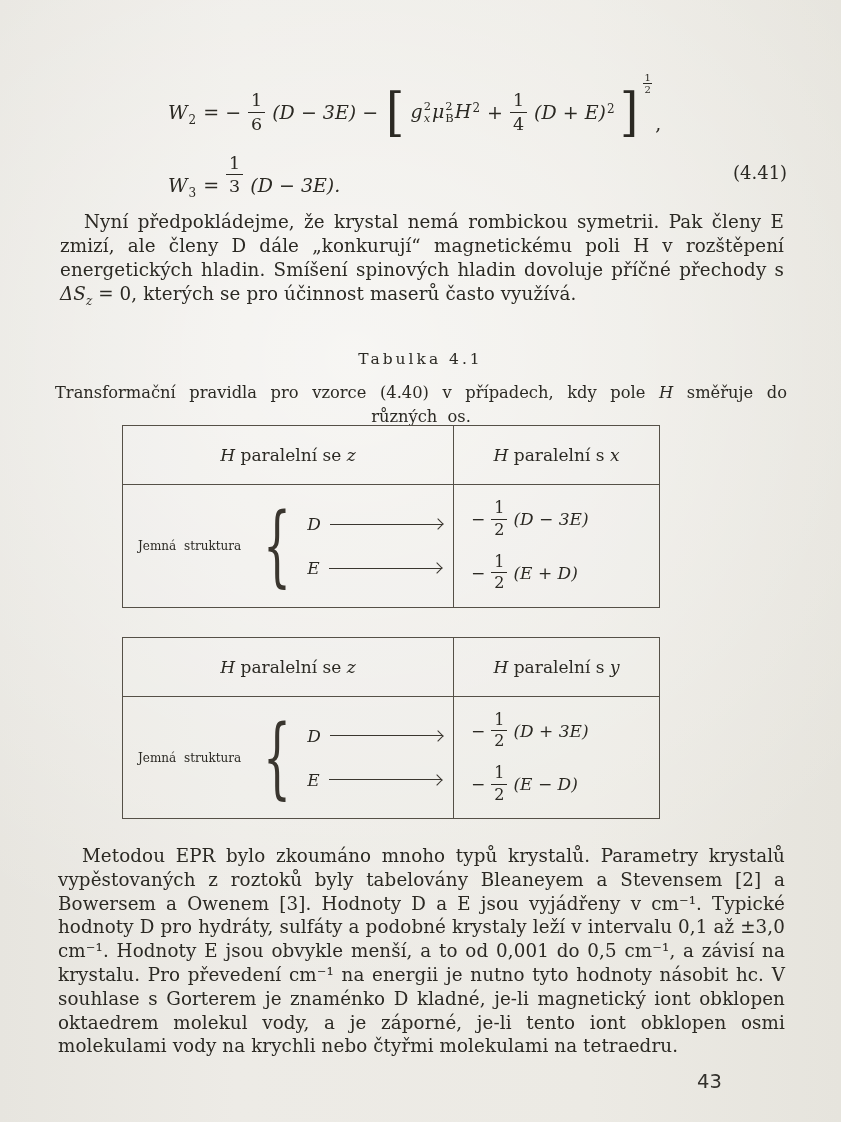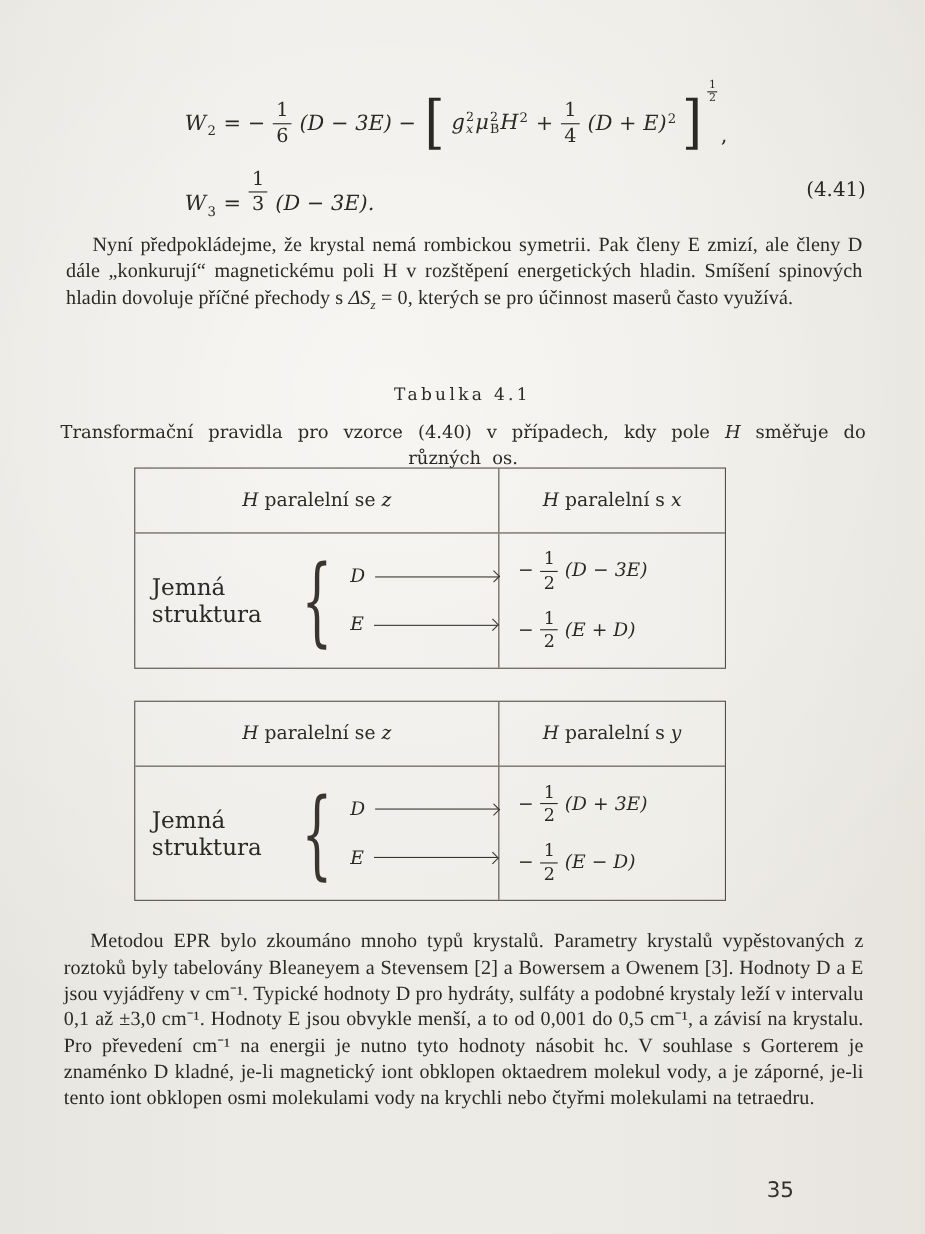--- a/index.html
+++ b/index.html
@@ -24,35 +24,35 @@
   .frac .fden{display:block;padding-top:1px;}
   .bigb{font-size:52px;line-height:0;font-weight:400;transform:scaleY(1.02) scaleX(0.9);display:inline-block;}
   .ss{display:inline-block;vertical-align:middle;font-size:11.5px;line-height:1.0;text-align:left;margin-left:1px;margin-right:1px;}
   .ss span{display:block;}
   .subv{font-size:12px;position:relative;top:5px;margin-left:1px;}
   .supv{font-size:12px;position:relative;top:-6px;margin-left:1px;}
   .expfrac{display:inline-block;text-align:center;font-size:10px;line-height:1.1;align-self:flex-start;margin-top:-10px;margin-left:-3px;}
   .expfrac .efn{display:block;border-bottom:0.9px solid #2b2923;padding:0 1.5px;}
   .eq-comma{align-self:flex-end;margin-bottom:8px;margin-left:-4px;}
   
-  .para{text-align:justify;text-indent:24px;font-size:18.3px;line-height:24px;letter-spacing:0.1px;font-family:Liberation Serif, serif;}
+  .para{text-align:justify;text-indent:24px;font-size:18.3px;line-height:24px;letter-spacing:0.1px;}
   .para sub{font-size:12px;}
   
   .theading{text-align:center;font-size:15.5px;letter-spacing:3px;}
   .tcaption{font-size:16.3px;line-height:24px;text-align:justify;text-align-last:center;word-spacing:5px;}
   
   .ktable{border:1.4px solid #555047;width:538px;box-sizing:border-box;background:rgba(255,255,255,0.06);}
   .khead{display:flex;height:58px;border-bottom:1.3px solid #555047;}
   .khead .hcell{display:flex;align-items:center;justify-content:center;font-size:17px;box-sizing:border-box;}
   .khead .hcell.left{width:330px;}
   .khead .hcell.right{flex:1;border-left:1.3px solid #555047;}
   .kbody{display:flex;}
   .kb-left{width:330px;display:flex;align-items:center;box-sizing:border-box;padding-left:15px;}
   .kb-right{flex:1;border-left:1.3px solid #555047;display:flex;flex-direction:column;justify-content:space-evenly;box-sizing:border-box;padding-left:17px;}
-  .row-label{font-size:21px;word-spacing:4px;}
+  .row-label{font-size:12px;word-spacing:4px;}
   .brace{font-size:88px;line-height:0;font-weight:300;transform:scaleX(0.5);display:inline-block;margin:0 2px 0 8px;color:#3a362f;}
   .map-rows{display:flex;flex-direction:column;justify-content:space-evenly;flex:1;}
   .map-row{display:flex;align-items:center;font-size:17px;}
   .shaft{display:inline-block;width:112px;height:0;border-bottom:1.1px solid #3a362f;margin-left:9px;}
   .ahead{display:inline-block;width:7px;height:7px;border-top:1.1px solid #3a362f;border-right:1.1px solid #3a362f;transform:rotate(45deg);margin-left:-8px;position:relative;top:0px;}
   .res-row{display:flex;align-items:center;gap:6px;font-size:17px;}
   .res-row .frac{font-size:16px;}
   
   .eqlabel{font-size:18px;margin-left:40px;}
   .pagenum{font-family:"DejaVu Sans", sans-serif;font-size:19.5px;color:#33312c;}
@@ -196,15 +196,15 @@
               <span class="fden">2</span>
             </span>
             <span class="mi">(E − D)</span>
           </div>
       </div>
     </div>
   </div>
 
   <p class="abs para" style="left:58px;top:844px;width:727px;margin:0;line-height:23.8px;">Metodou EPR bylo zkoumáno mnoho typů krystalů. Parametry krystalů vypěstovaných z roztoků byly tabelovány Bleaneyem a Stevensem [2] a Bowersem a Owenem [3]. Hodnoty D a E jsou vyjádřeny v cm⁻¹. Typické hodnoty D pro hydráty, sulfáty a podobné krystaly leží v intervalu 0,1 až ±3,0 cm⁻¹. Hodnoty E jsou obvykle menší, a to od 0,001 do 0,5 cm⁻¹, a závisí na krystalu. Pro převedení cm⁻¹ na energii je nutno tyto hodnoty násobit hc. V souhlase s Gorterem je znaménko D kladné, je-li magnetický iont obklopen oktaedrem molekul vody, a je záporné, je-li tento iont obklopen osmi molekulami vody na krychli nebo čtyřmi molekulami na tetraedru.</p>
 
-  <div class="abs pagenum" style="left:697px;top:1070px;">35</div>
+  <div class="abs pagenum" style="left:697px;top:1070px;">43</div>
 
 </div>
 
 </body></html>

